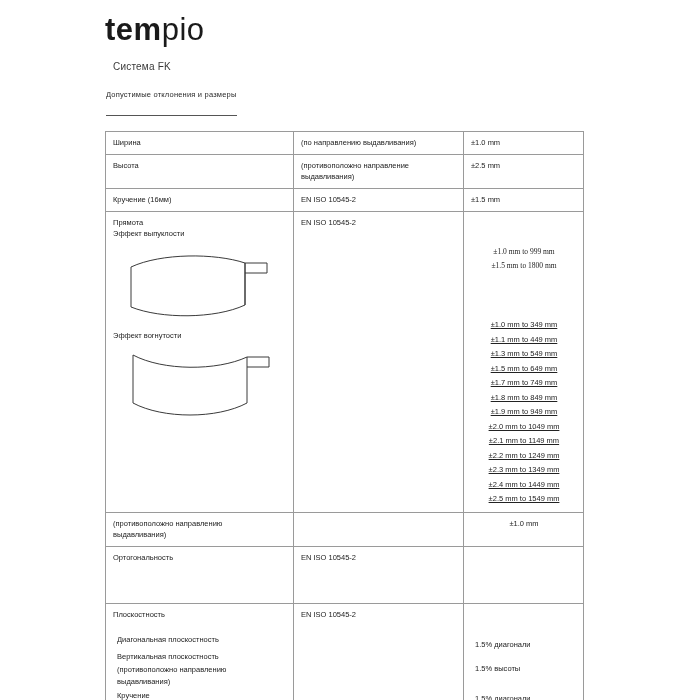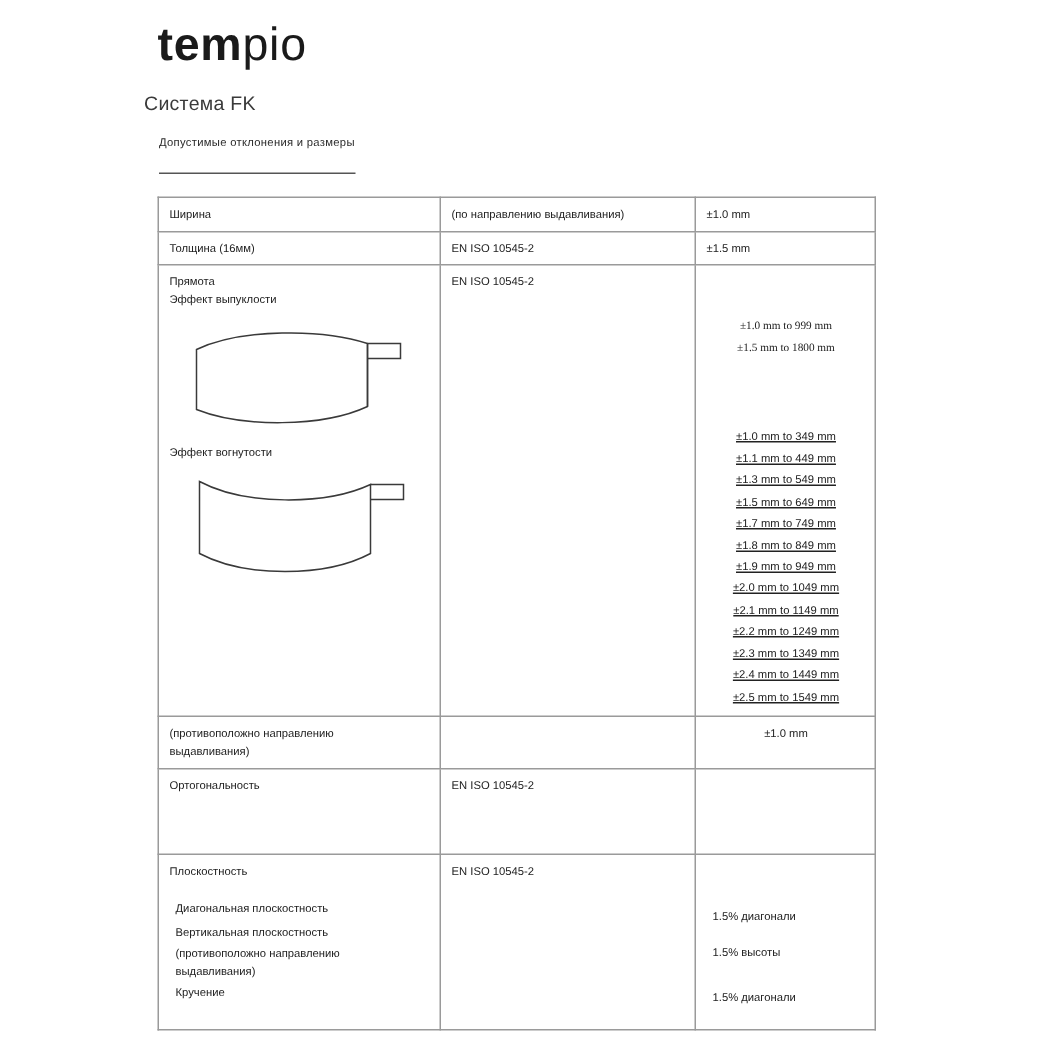--- a/index.html
+++ b/index.html
@@ -28,23 +28,23 @@
     top: 12px;
     font-size: 31px;
     letter-spacing: 0.5px;
     color: #1a1a1a;
   }
   .brand .b-bold { font-weight: 700; }
   .brand .b-light { font-weight: 300; }
 
   .subtitle {
     position: absolute;
-    left: 96px;
+    left: 113px;
     top: 61px;
-    font-size: 13px;
+    font-size: 10px;
     color: #3a3a3a;
     letter-spacing: 0.2px;
   }
   .section-title {
     position: absolute;
     left: 106px;
     top: 90px;
     font-size: 7.5px;
     color: #2a2a2a;
     border-bottom: 1px solid #555;
@@ -135,23 +135,28 @@
       <col class="col-c">
     </colgroup>
     <tbody>
 
       <tr>
         <td>Ширина</td>
         <td>(по направлению выдавливания)</td>
         <td>±1.0 mm</td>
       </tr>
 
-
-      <tr>
-        <td>Толщина (16мм)</td>
+      <tr>
+        <td>Высота</td>
+        <td>(противоположно направление выдавливания)</td>
+        <td>±2.5 mm</td>
+      </tr>
+
+      <tr>
+        <td>Кручение (16мм)</td>
         <td>EN ISO 10545-2</td>
         <td>±1.5 mm</td>
       </tr>
 
       <tr>
         <td>
           <div class="label-block">
             <div>Прямота</div>
             <div>Эффект выпуклости</div>
           </div>

